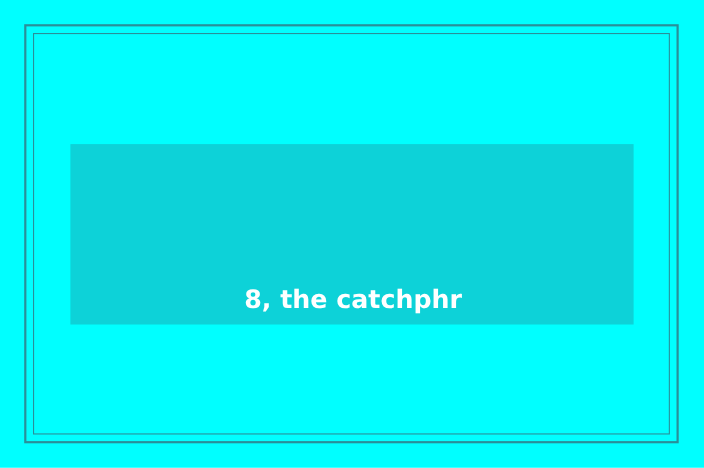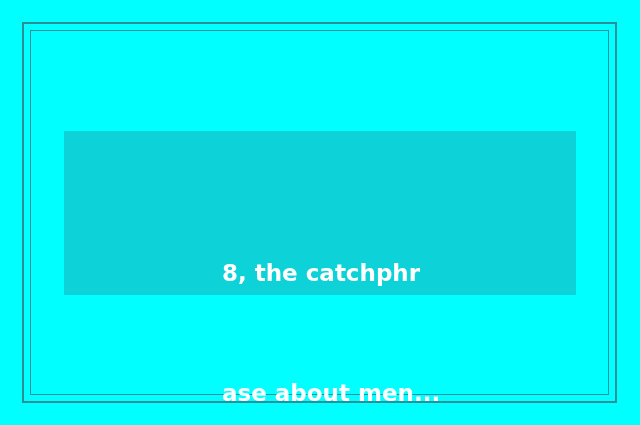--- a/index.html
+++ b/index.html
@@ -71,17 +71,16 @@
 
 <div id="canvas">
 
   <div class="frame-outer"></div>
 
   <div class="frame-inner"></div>
 
   <div class="caption-panel">
     <div class="caption-text">
       <span class="caption-line">8, the catchphr</span>
-      <span class="caption-line">ase about men...</span>
     </div>
   </div>
 
 </div>
 
 </body></html>

